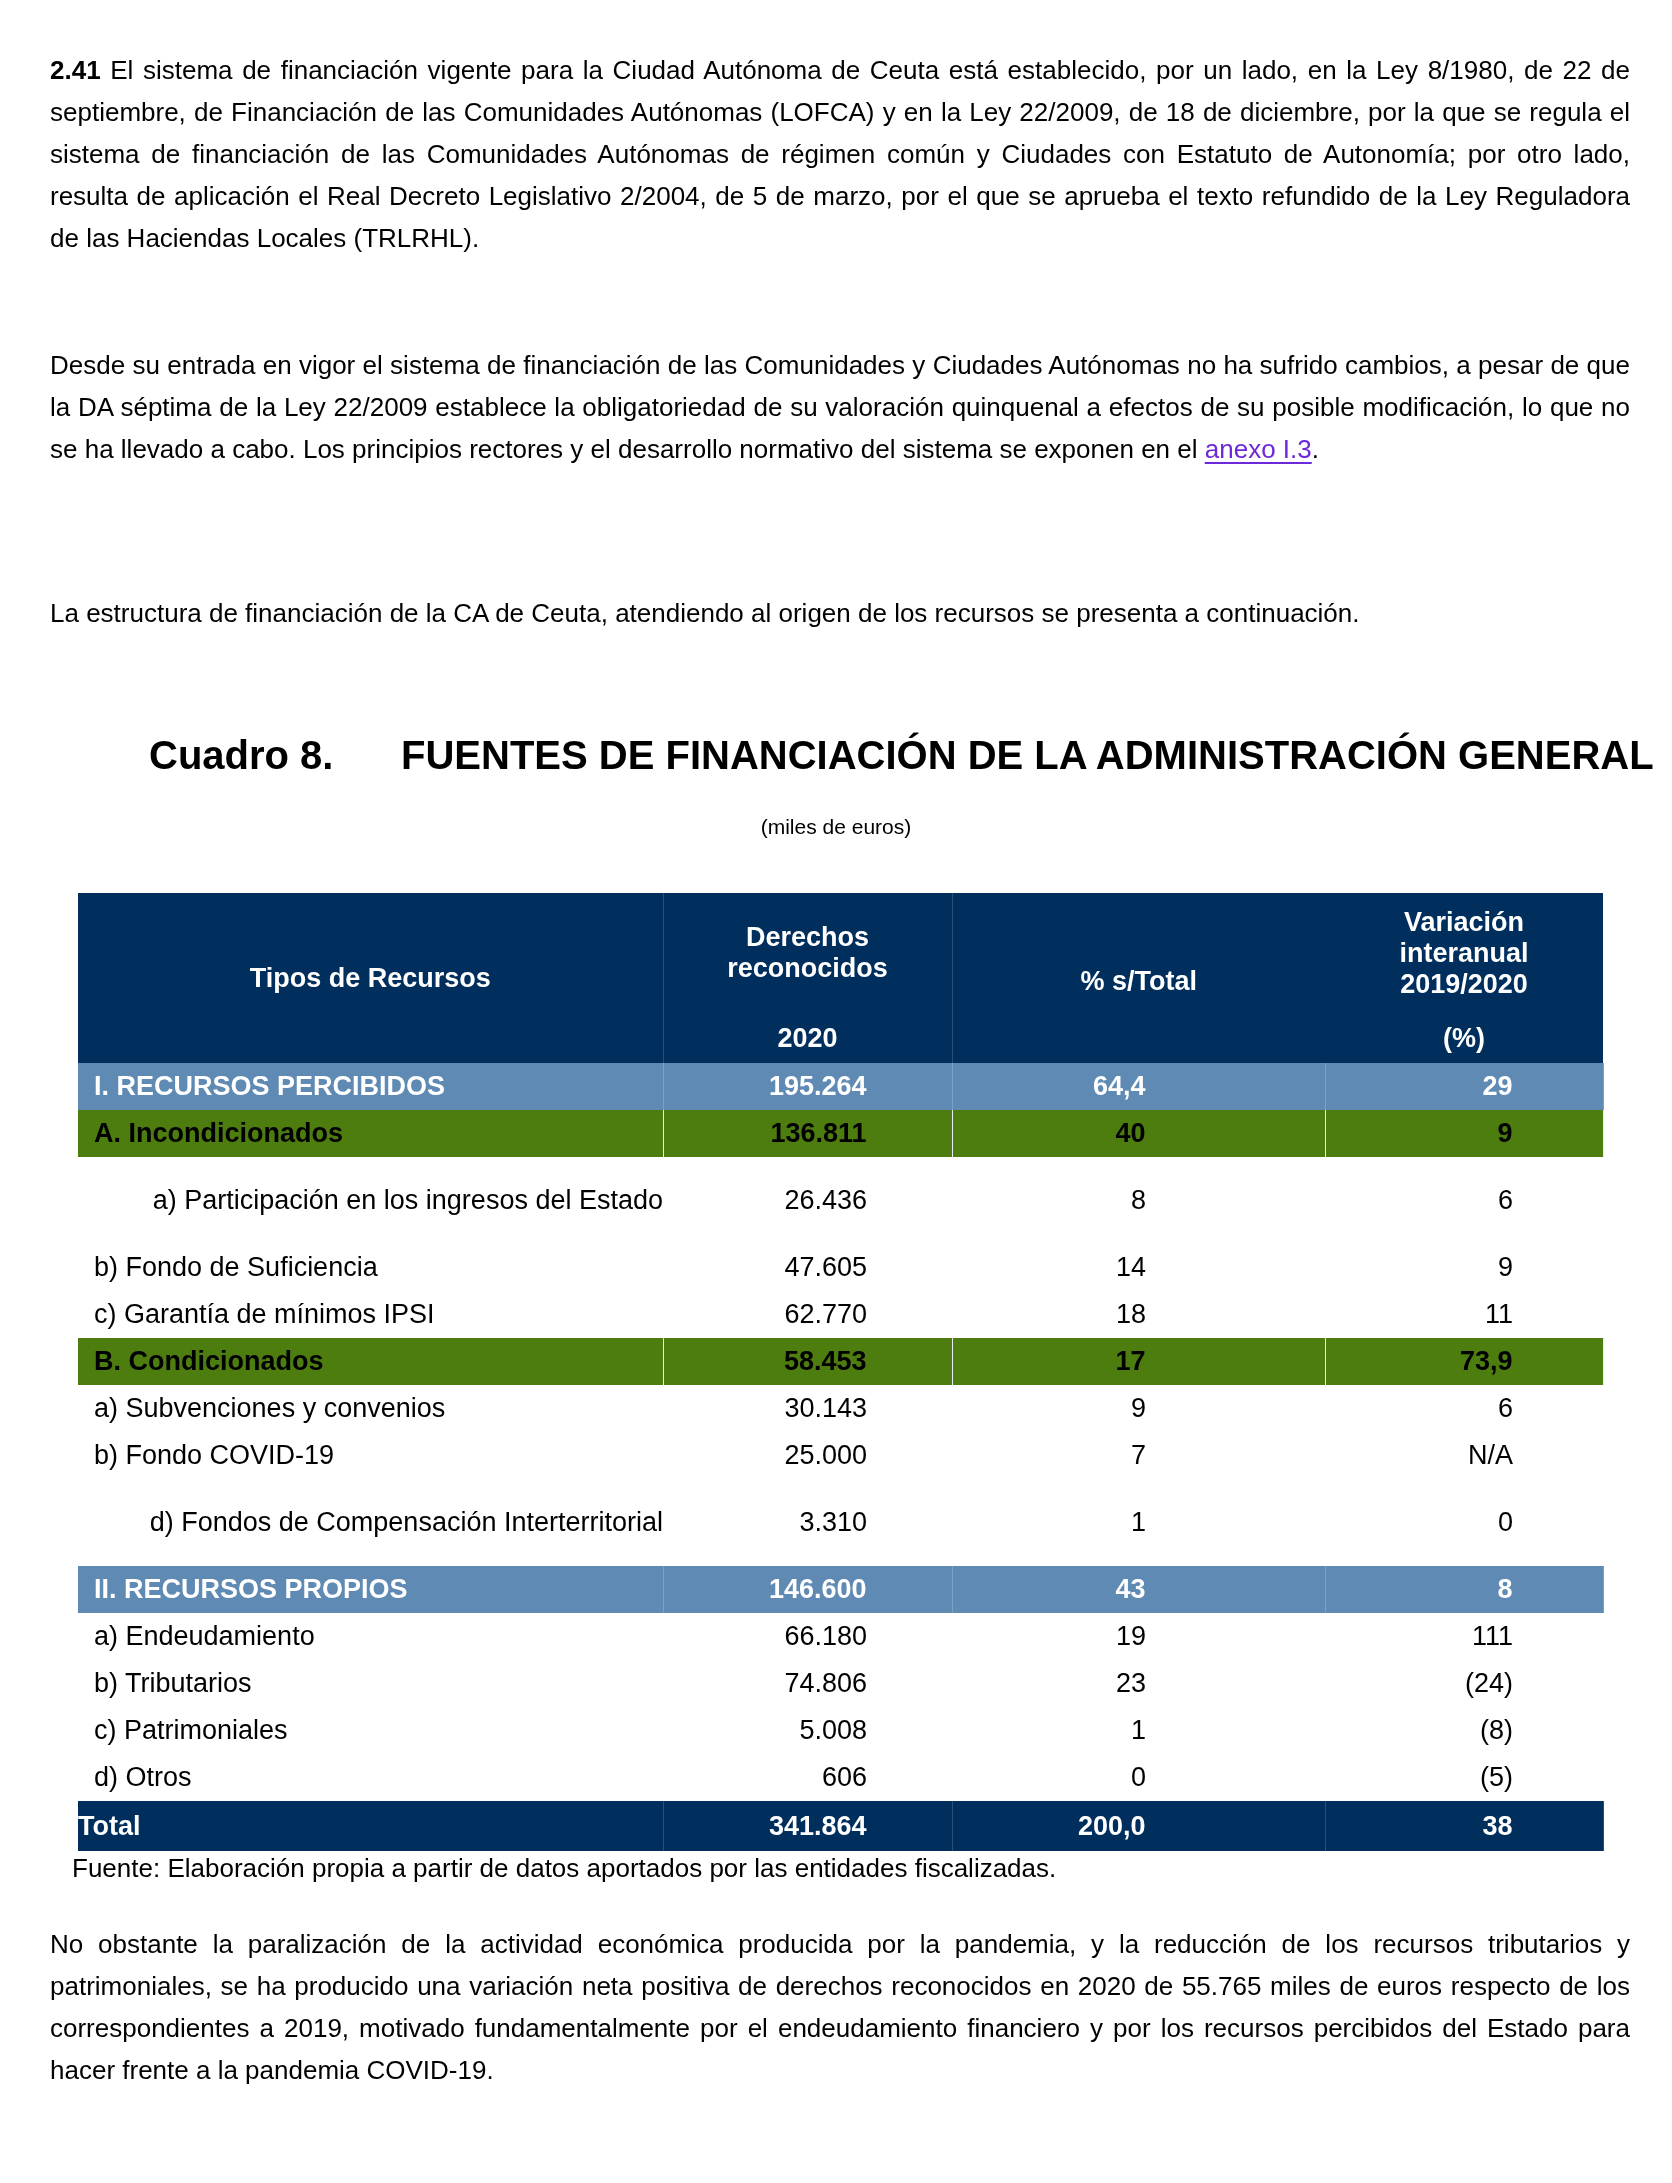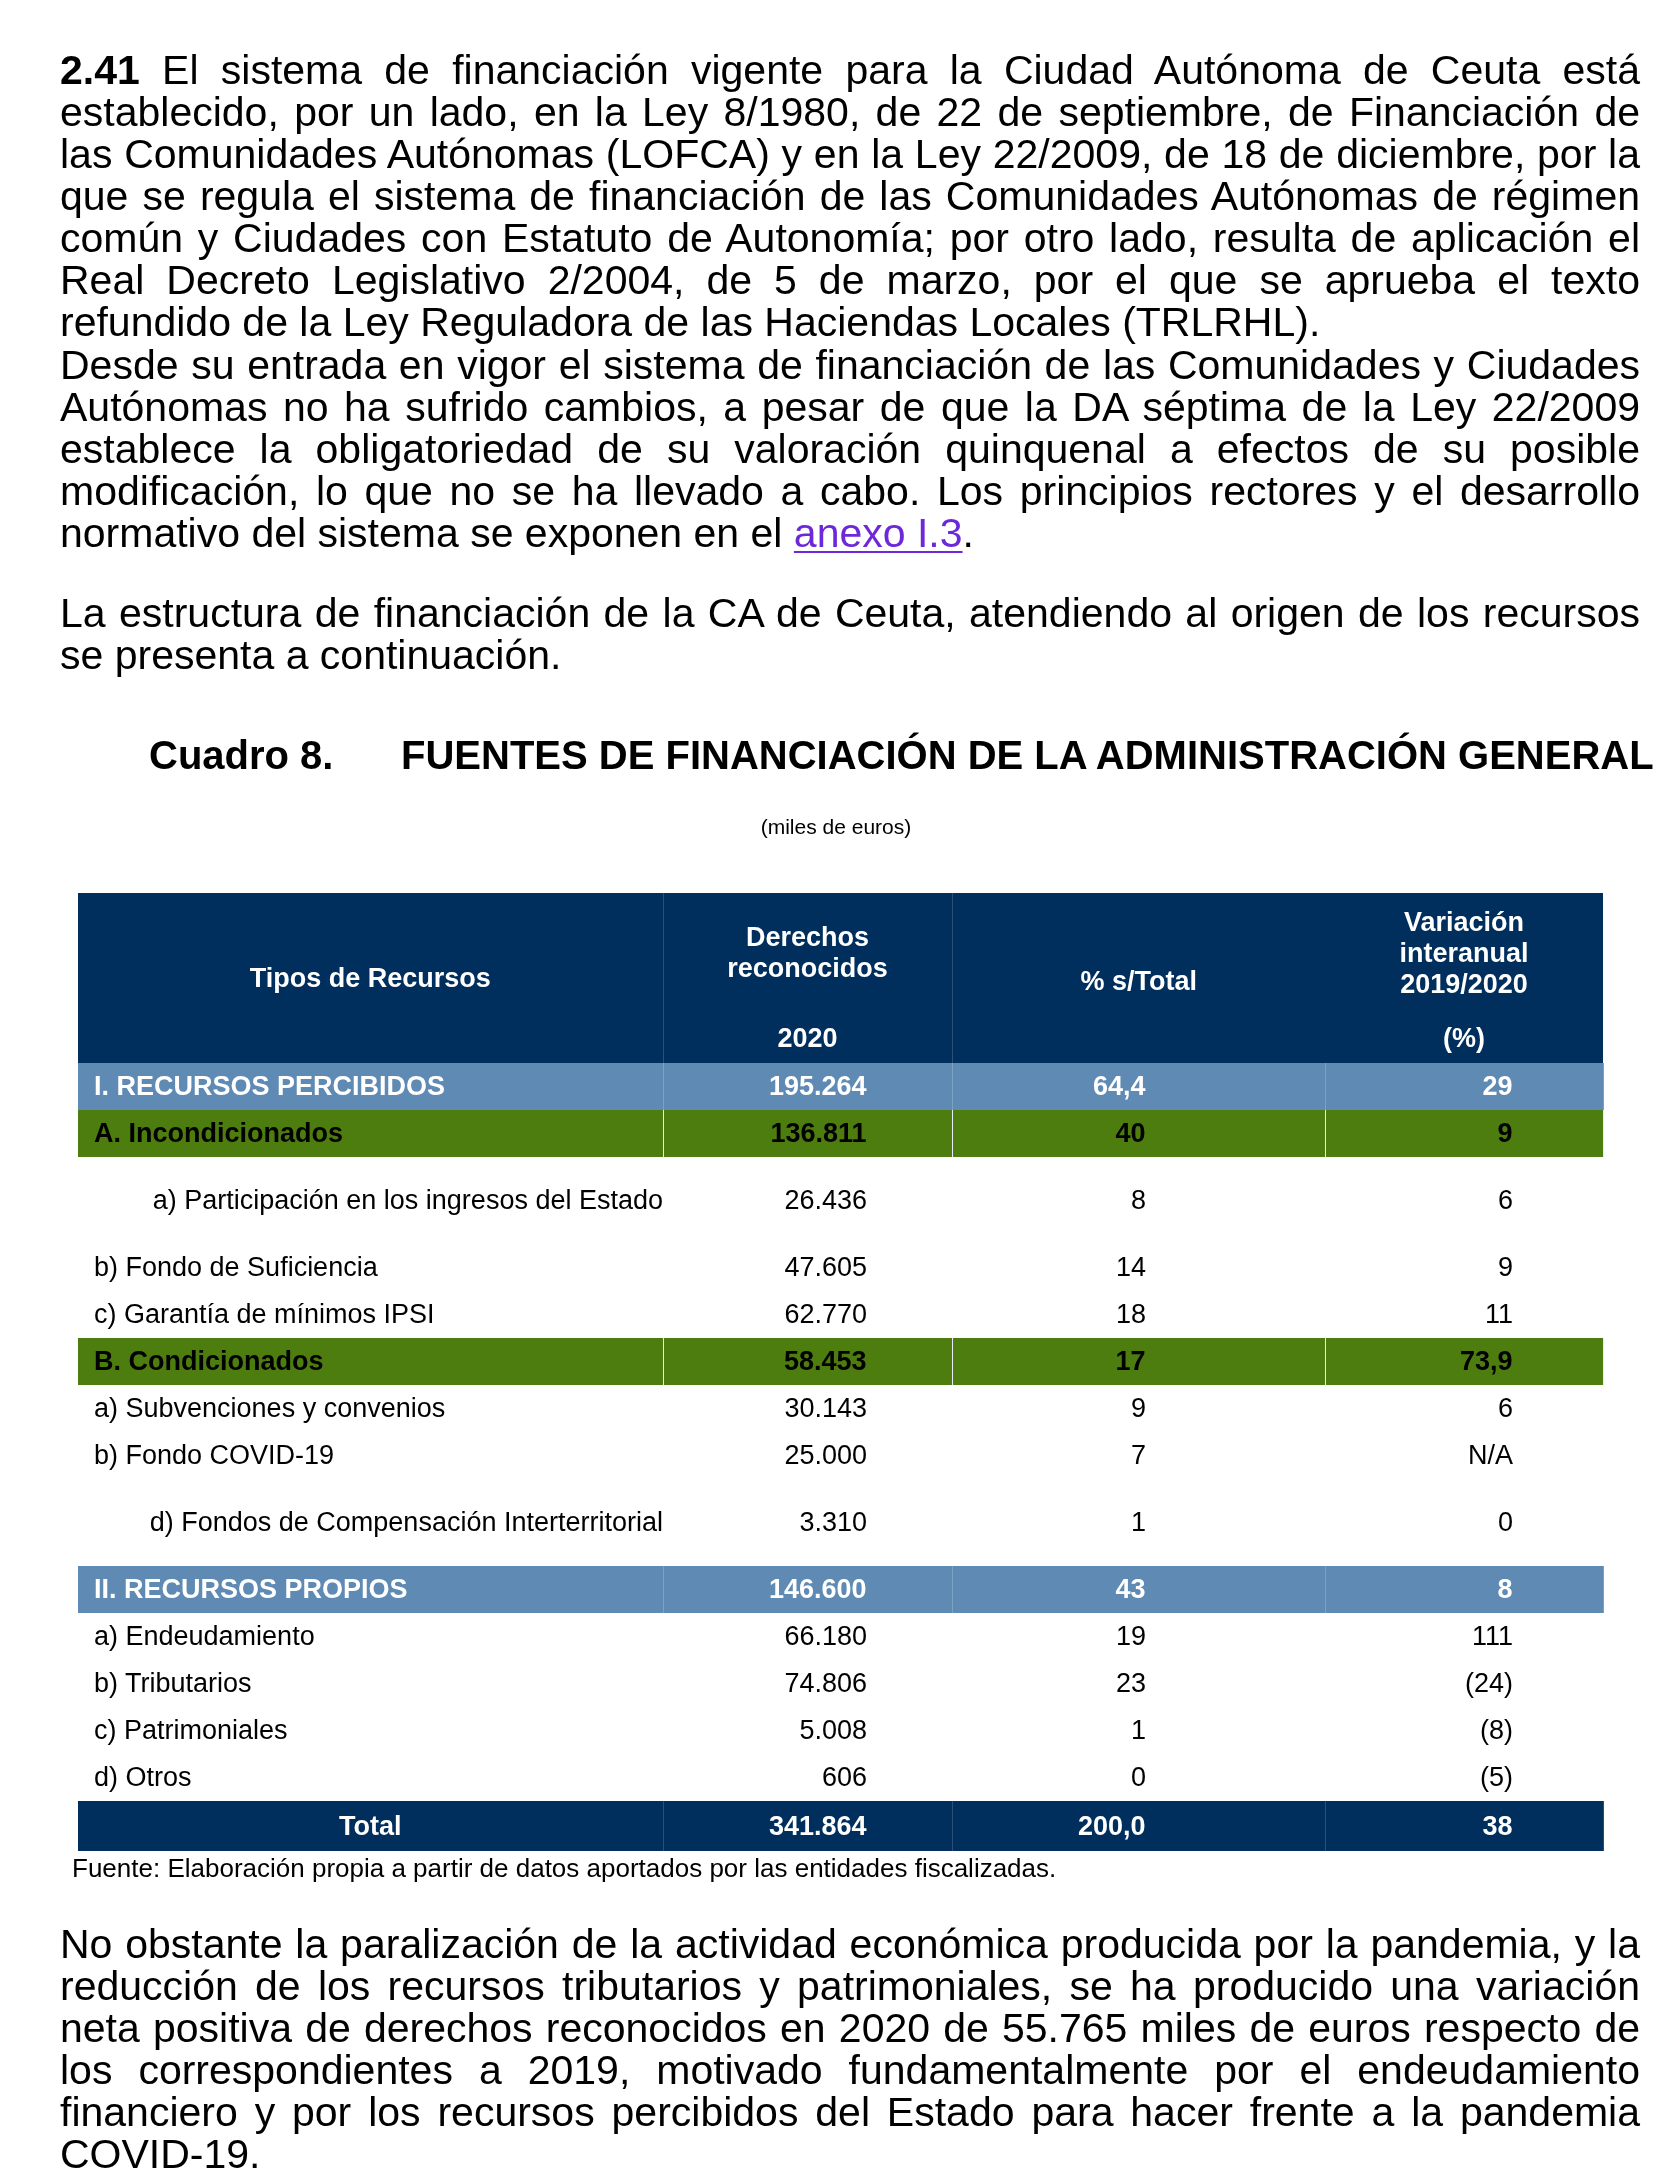--- a/index.html
+++ b/index.html
@@ -1,18 +1,18 @@
 <!DOCTYPE html>
 <html style="font-size:12.6px"><head>
 <meta charset="utf-8">
 <style>
   html, body { margin:0; padding:0; background:#ffffff; }
   body { width:1672px; height:2183px; position:relative; overflow:hidden;
          font-family:"Liberation Sans", sans-serif; color:#000; }
-  .para { position:absolute; left:60px; width:1580px; font-size:41px; line-height:42px;
+  .para { position:absolute; left:50px; width:1580px; font-size:26px; line-height:42px;
           text-align:justify; text-align-last:left; }
   .para b { font-weight:bold; }
   .link { color:#6d28d9; text-decoration:underline; text-decoration-thickness:2.4px; text-underline-offset:3.9px; }
   .caption { position:absolute; top:733px; left:149px; font-size:40px; font-weight:bold; white-space:nowrap; }
   .caption .num { display:inline-block; width:252px; }
   .subtitle { position:absolute; top:815px; left:0; width:1672px; text-align:center; font-size:21px; }
   table.t { position:absolute; left:78px; top:893px; width:1525px; border-collapse:collapse;
             table-layout:fixed; font-size:27px; }
   table.t td, table.t th { padding:0; margin:0; }
   col.c1 { width:585px; } col.c2 { width:289px; } col.c3 { width:373px; } col.c4 { width:278px; }
@@ -22,21 +22,21 @@
   .hdr th.b3 { border-left:0.8px solid #2a5079; }
   .r td { height:47px; }
   .r td.l { padding-left:16px; text-align:left; }
   .r td.n2 { text-align:right; padding-right:85px; }
   .r td.n3 { text-align:right; padding-right:179px; }
   .r td.n4 { text-align:right; padding-right:90px; }
   .r.tall td { height:87px;text-align:right; }
   .sec1 td { background:#5f8ab4; color:#fff; font-weight:bold; border-right:0.8px solid #7aa0c4; }
   .sec2 td { background:#4d7c0f; color:#000; font-weight:bold; border-right:0.8px solid #e6ebf5; }
   .total td { background:#002f5e; color:#fff; font-weight:bold; height:50px; border-right:0.8px solid #2a5079; }
-  .total td.l { text-align:center; padding-left:0; }
+  .total td.l { padding-left:0; }
   .source { position:absolute; left:72px; top:1853px; font-size:26px; }
 </style>
 </head>
 <body>
 
 <div class="para" style="top:49px;"><b>2.41</b><span> El sistema de financiación vigente para la Ciudad Autónoma de Ceuta está establecido, por un lado, en la Ley 8/1980, de 22 de septiembre, de Financiación de las Comunidades Autónomas (LOFCA) y en la Ley 22/2009, de 18 de diciembre, por la que se regula el sistema de financiación de las Comunidades Autónomas de régimen común y Ciudades con Estatuto de Autonomía; por otro lado, resulta de aplicación el Real Decreto Legislativo 2/2004, de 5 de marzo, por el que se aprueba el texto refundido de la Ley Reguladora de las Haciendas Locales (TRLRHL).</span></div>
 
 <div class="para" style="top:344px;"><span>Desde su entrada en vigor el sistema de financiación de las Comunidades y Ciudades Autónomas no ha sufrido cambios, a pesar de que la DA séptima de la Ley 22/2009 establece la obligatoriedad de su valoración quinquenal a efectos de su posible modificación, lo que no se ha llevado a cabo. Los principios rectores y el desarrollo normativo del sistema se exponen en el </span><a class="link">anexo I.3</a><span>.</span></div>
 
 <div class="para" style="top:592px;"><span>La estructura de financiación de la CA de Ceuta, atendiendo al origen de los recursos se presenta a continuación.</span></div>

